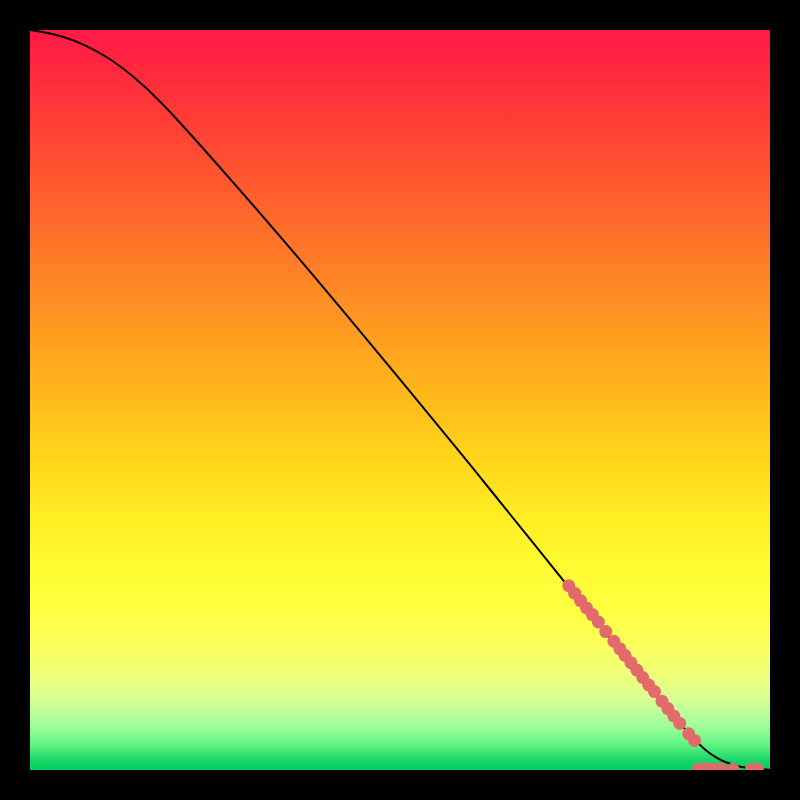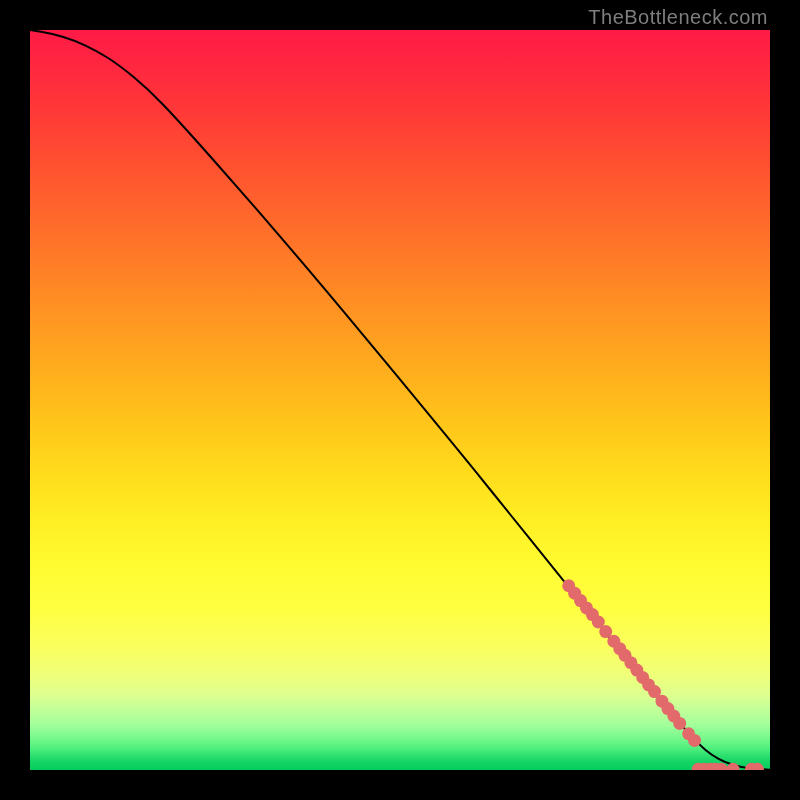--- a/index.html
+++ b/index.html
@@ -66,21 +66,20 @@
     left: 0;
     top: 0;
     width: 740px;
     height: 740px;
   }
 </style>
 </head>
 <body>
 
 <div class="frame">
-  <div class="attrib">TheBottleneck.com</div>
   <div class="plot">
     <svg class="curve" viewBox="0 0 740 740" preserveAspectRatio="none">
       <path id="main-path" fill="none" stroke-width="2" stroke-linecap="round" d="M 0 0 Q 0 0 11.1 1.8500000000000227 Q 22.2 3.7000000000000455 33.3 7.03000000000003 Q 44.4 10.360000000000014 55.5 15.54000000000002 Q 66.6 20.720000000000027 77.69999999999999 27.750000000000057 Q 88.8 34.780000000000086 103.6 46.99000000000001 Q 118.4 59.19999999999993 133.2 74.73999999999995 Q 148 90.27999999999997 166.5 110.99999999999994 Q 185 131.7199999999999 203.5 152.80999999999995 Q 222 173.89999999999998 240.5 195.35999999999996 Q 259 216.81999999999994 277.5 238.64999999999995 Q 296 260.47999999999996 314.5 282.68 Q 333 304.88000000000005 351.5 327.08000000000004 Q 370 349.28 388.5 371.84999999999997 Q 407.00000000000006 394.41999999999996 425.5 416.99 Q 444 439.56 462.5 462.5 Q 481 485.44000000000005 499.5 508.38000000000005 Q 518 531.32 536.5 554.26 Q 555 577.2 566.1 590.8900000000001 Q 577.2 604.58 588.3000000000001 618.27 Q 599.4000000000001 631.96 610.5 645.6500000000001 Q 621.6 659.34 630.85 670.44 Q 640.1 681.54 647.5 690.42 Q 654.9 699.3 662.3 707.0699999999999 Q 669.7 714.84 675.25 719.6500000000001 Q 680.8000000000001 724.46 688.2 728.53 Q 695.5999999999999 732.6 703 734.8199999999999 Q 710.4 737.04 717.8 738.076 Q 725.1999999999999 739.112 732.5999999999999 739.371 T 740 739.63" stroke="#000000"></path>
       <g id="markers">
           <circle cx="538.72" cy="555.74" r="6.5" fill="#e36a6a" stroke="#934242" stroke-width="0"></circle>
           <circle cx="544.64" cy="563.14" r="6.5" fill="#e36a6a" stroke="#934242" stroke-width="0"></circle>
           <circle cx="550.5600000000001" cy="570.54" r="6.5" fill="#e36a6a" stroke="#934242" stroke-width="0"></circle>
           <circle cx="556.48" cy="577.94" r="6.5" fill="#e36a6a" stroke="#934242" stroke-width="0"></circle>
           <circle cx="562.4" cy="584.6" r="6.5" fill="#e36a6a" stroke="#934242" stroke-width="0"></circle>
           <circle cx="568.32" cy="592" r="6.5" fill="#e36a6a" stroke="#934242" stroke-width="0"></circle>

